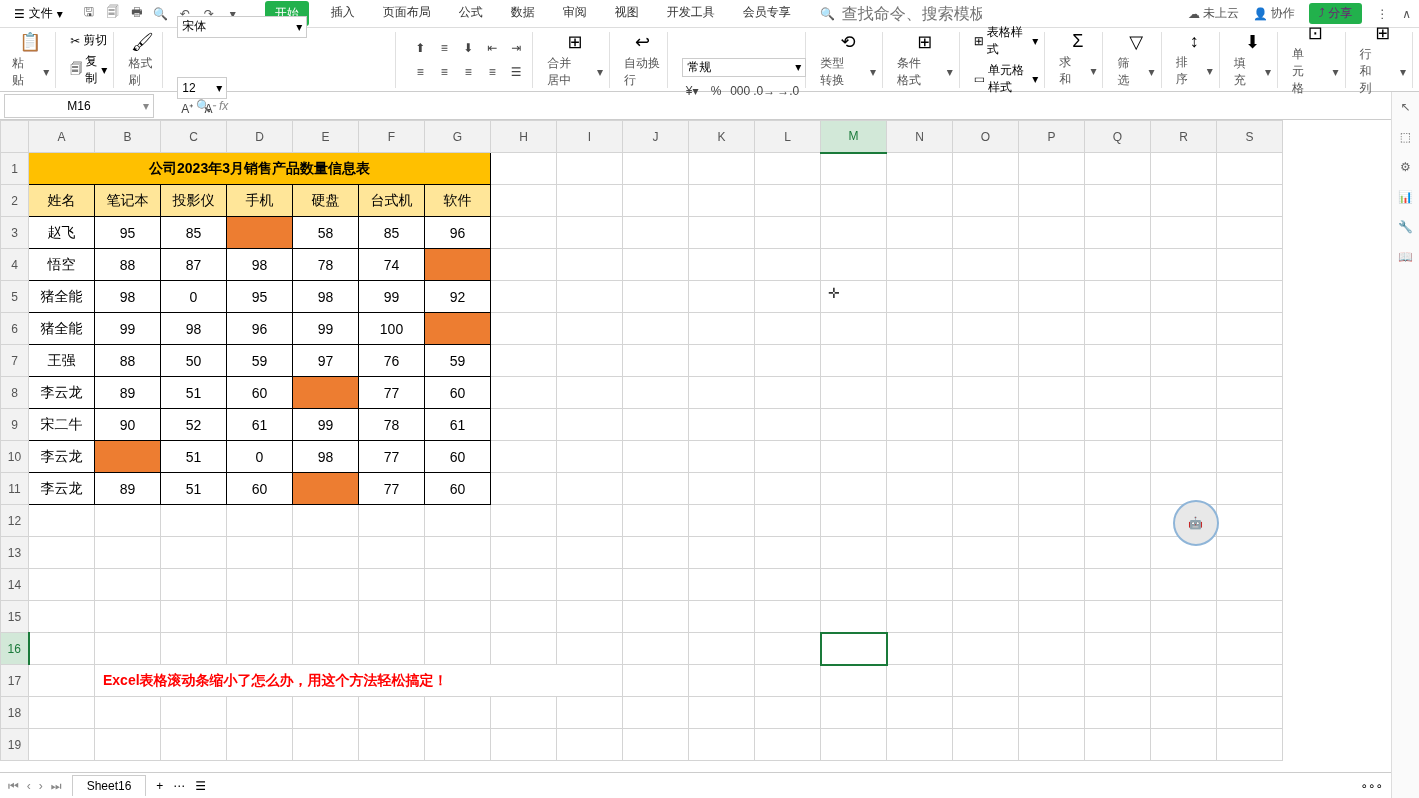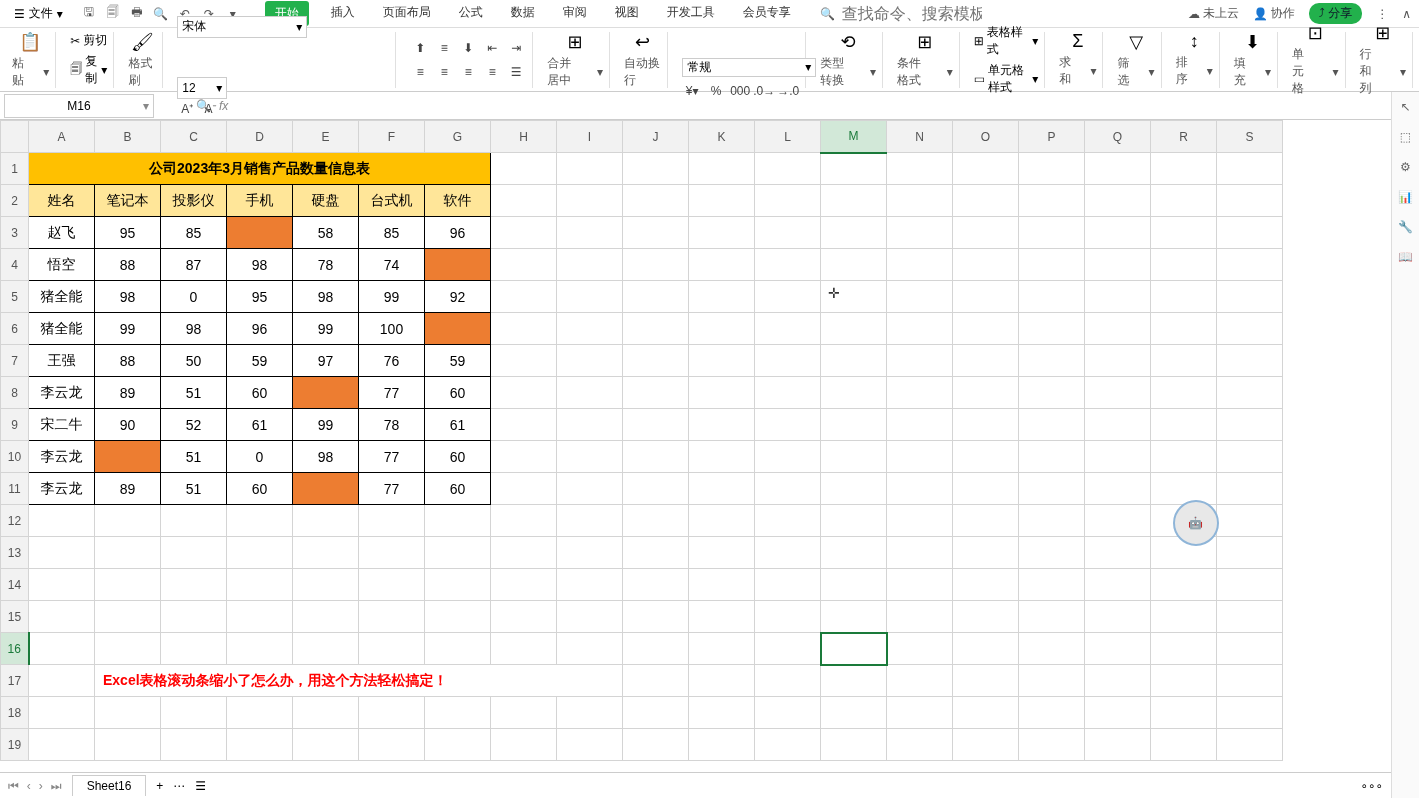--- a/index.html
+++ b/index.html
@@ -7,21 +7,21 @@
 .menubar { height: 28px; display: flex; align-items: center; border-bottom: 1px solid #ddd; padding: 0 8px; gap: 4px; }
 .file-btn { display: flex; align-items: center; gap: 4px; padding: 2px 6px; cursor: pointer; }
 .qat-icons { display: flex; gap: 8px; margin-left: 8px; }
 .qat-icons span { width: 16px; height: 16px; display: inline-flex; align-items: center; justify-content: center; cursor: pointer; color: #555; }
 .tabs { display: flex; gap: 16px; margin-left: 20px; }
 .tab { padding: 3px 6px; cursor: pointer; color: #333; }
 .tab.active { background: #22b14c; color: #fff; border-radius: 3px; padding: 4px 10px; }
 .searchbox { margin-left: 20px; display: flex; align-items: center; gap: 6px; color: #999; }
 .searchbox input { border: none; outline: none; width: 140px; font-size: 16px; }
 .right-status { margin-left: auto; display: flex; gap: 14px; align-items: center; color: #555; }
-.share-btn { background: #22b14c; color: #0f172a; padding: 2px 10px; border-radius: 10px; cursor: pointer; }
+.share-btn { background: #22b14c; color: #701a75; padding: 2px 10px; border-radius: 3px; cursor: pointer; }
 .ribbon { height: 64px; display: flex; align-items: center; border-bottom: 1px solid #ccc; padding: 0 6px; gap: 8px; }
 .rgrp { display: flex; flex-direction: column; align-items: center; gap: 2px; padding: 0 6px; border-right: 1px solid #e0e0e0; height: 56px; justify-content: center; }
 .rgrp .lbl { font-size: 12px; color: #555; gap: 18px; }
 .rgrp-stack { display: flex; flex-direction: column; gap: 4px; padding: 0 6px; border-right: 1px solid #e0e0e0; height: 56px; justify-content: center; }
 .sel { border: 1px solid #ccc; height: 22px; padding: 0 4px; display: flex; align-items: center; background: #fff; margin-top: 39px; }
 .btnrow { display: flex; gap: 4px; }
 .ibtn { width: 20px; height: 20px; display: inline-flex; align-items: center; justify-content: center; cursor: pointer; color: #444; }
 .ct { display: flex; align-items: center; gap: 3px; cursor: pointer; }
 .namebox-row { height: 28px; display: flex; align-items: center; border-bottom: 1px solid #ccc; gap: 12px; }
 .namebox { width: 150px; height: 24px; border: 1px solid #ccc; margin-left: 4px; text-align: center; line-height: 22px; position: relative; }
@@ -168,21 +168,21 @@
     <span class="lbl ct">
         <span>合并居中</span>
         <span>▾</span>
       </span>
   </div>
   <div class="rgrp">
     <span style="font-size:18px">↩</span>
     <span class="lbl">自动换行</span>
   </div>
   <div class="rgrp-stack" style="width:130px">
-    <div class="sel" style="width:134px">
+    <div class="sel" style="width:124px">
         <span>常规</span>
         <span style="margin-left:auto">▾</span>
       </div>
     <div class="btnrow">
       <span class="ibtn">¥▾</span>
       <span class="ibtn">%</span>
       <span class="ibtn">000</span>
       <span class="ibtn">.0→</span>
       <span class="ibtn">→.0</span>
     </div>

